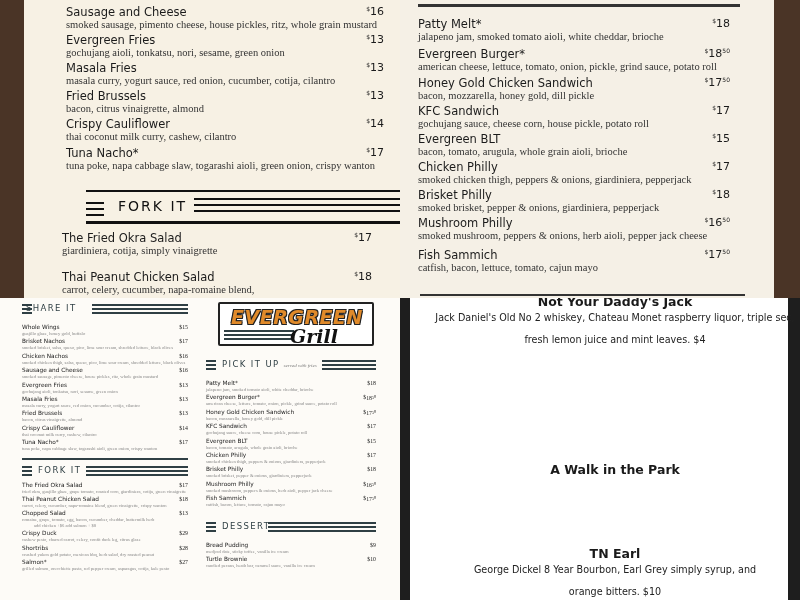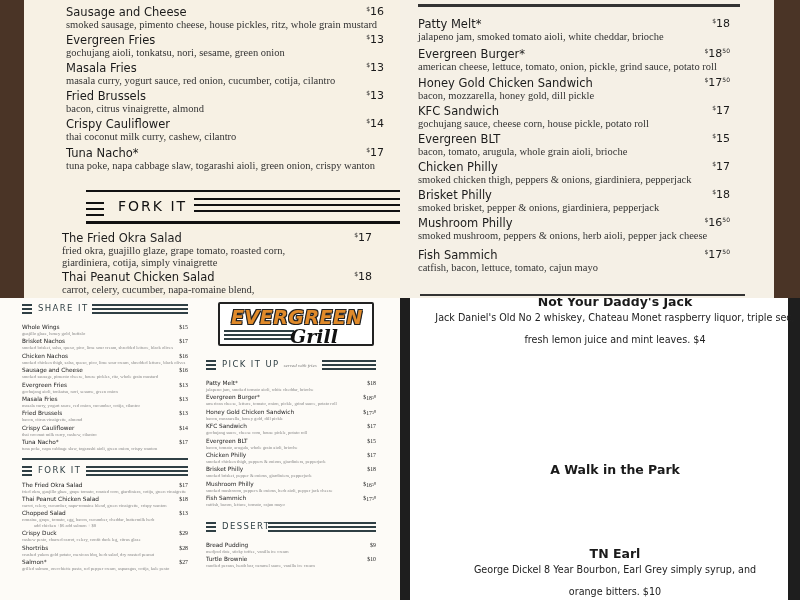--- a/index.html
+++ b/index.html
@@ -98,21 +98,20 @@
       <div class="bar" style="left:0; top:24px; width:18px; height:2px"></div>
       <div style="position:absolute; left:32px; top:8px; font-family:'DejaVu Sans',sans-serif; font-size:14px; letter-spacing:2px; color:#111;">FORK IT</div>
       <div class="bar" style="left:108px; top:8px; width:214px; height:2px"></div>
       <div class="bar" style="left:108px; top:14px; width:214px; height:2px"></div>
       <div class="bar" style="left:108px; top:20px; width:214px; height:2px"></div>
       <div class="bar" style="left:0; top:31px; width:322px; height:3px"></div>
     </div>
 
     <div class="photo-item" style="top:231px; left:38px; right:28px">
       <div class="pi-name">The Fried Okra Salad</div>
-      <div class="pi-desc">fried okra, guajillo glaze, grape tomato, roasted corn,</div>
       <div class="pi-desc">giardiniera, cotija, simply vinaigrette</div>
       <div class="pi-price"><sup>$</sup><span>17</span></div>
     </div>
     <div class="photo-item" style="top:270px; left:38px; right:28px">
       <div class="pi-name">Thai Peanut Chicken Salad</div>
       <div class="pi-desc">carrot, celery, cucumber, napa-romaine blend,</div>
       <div class="pi-desc">green vinaigrette, crispy wanton</div>
       <div class="pi-price"><sup>$</sup><span>18</span></div>
     </div>
   </div>
@@ -174,21 +173,21 @@
 
 <div class="quad" id="q-bl">
 
   <div class="col" style="left:22px; top:4px; width:166px">
     <div class="sec-head">
       <div class="sec-lines-l" style="left:0; width:10px">
           <span></span>
           <span></span>
           <span></span>
         </div>
-      <div class="sec-title" style="left:16px">SHARE IT</div>
+      <div class="sec-title" style="left:4px">SHARE IT</div>
       <div class="sec-lines-r" style="left:70px; width:96px">
           <span></span>
           <span></span>
           <span></span>
         </div>
     </div>
     <div id="share-items" style="margin-top:6px">
         <div class="sm-item">
           <div class="sm-name">Whole Wings</div>
           <div class="sm-desc">guajillo glaze, honey gold, buffalo</div>

